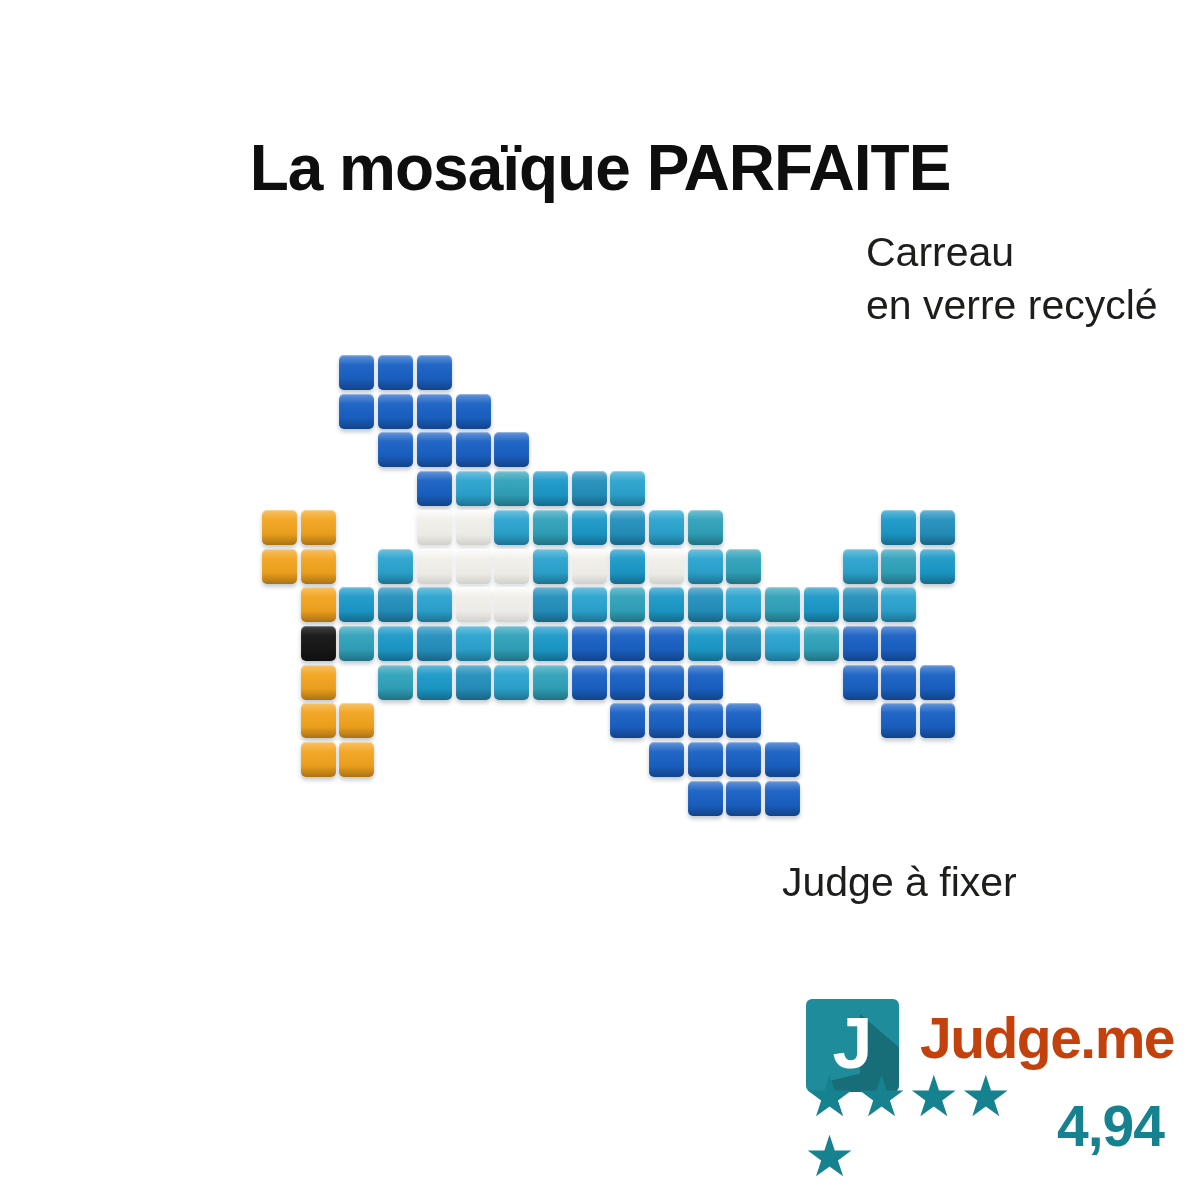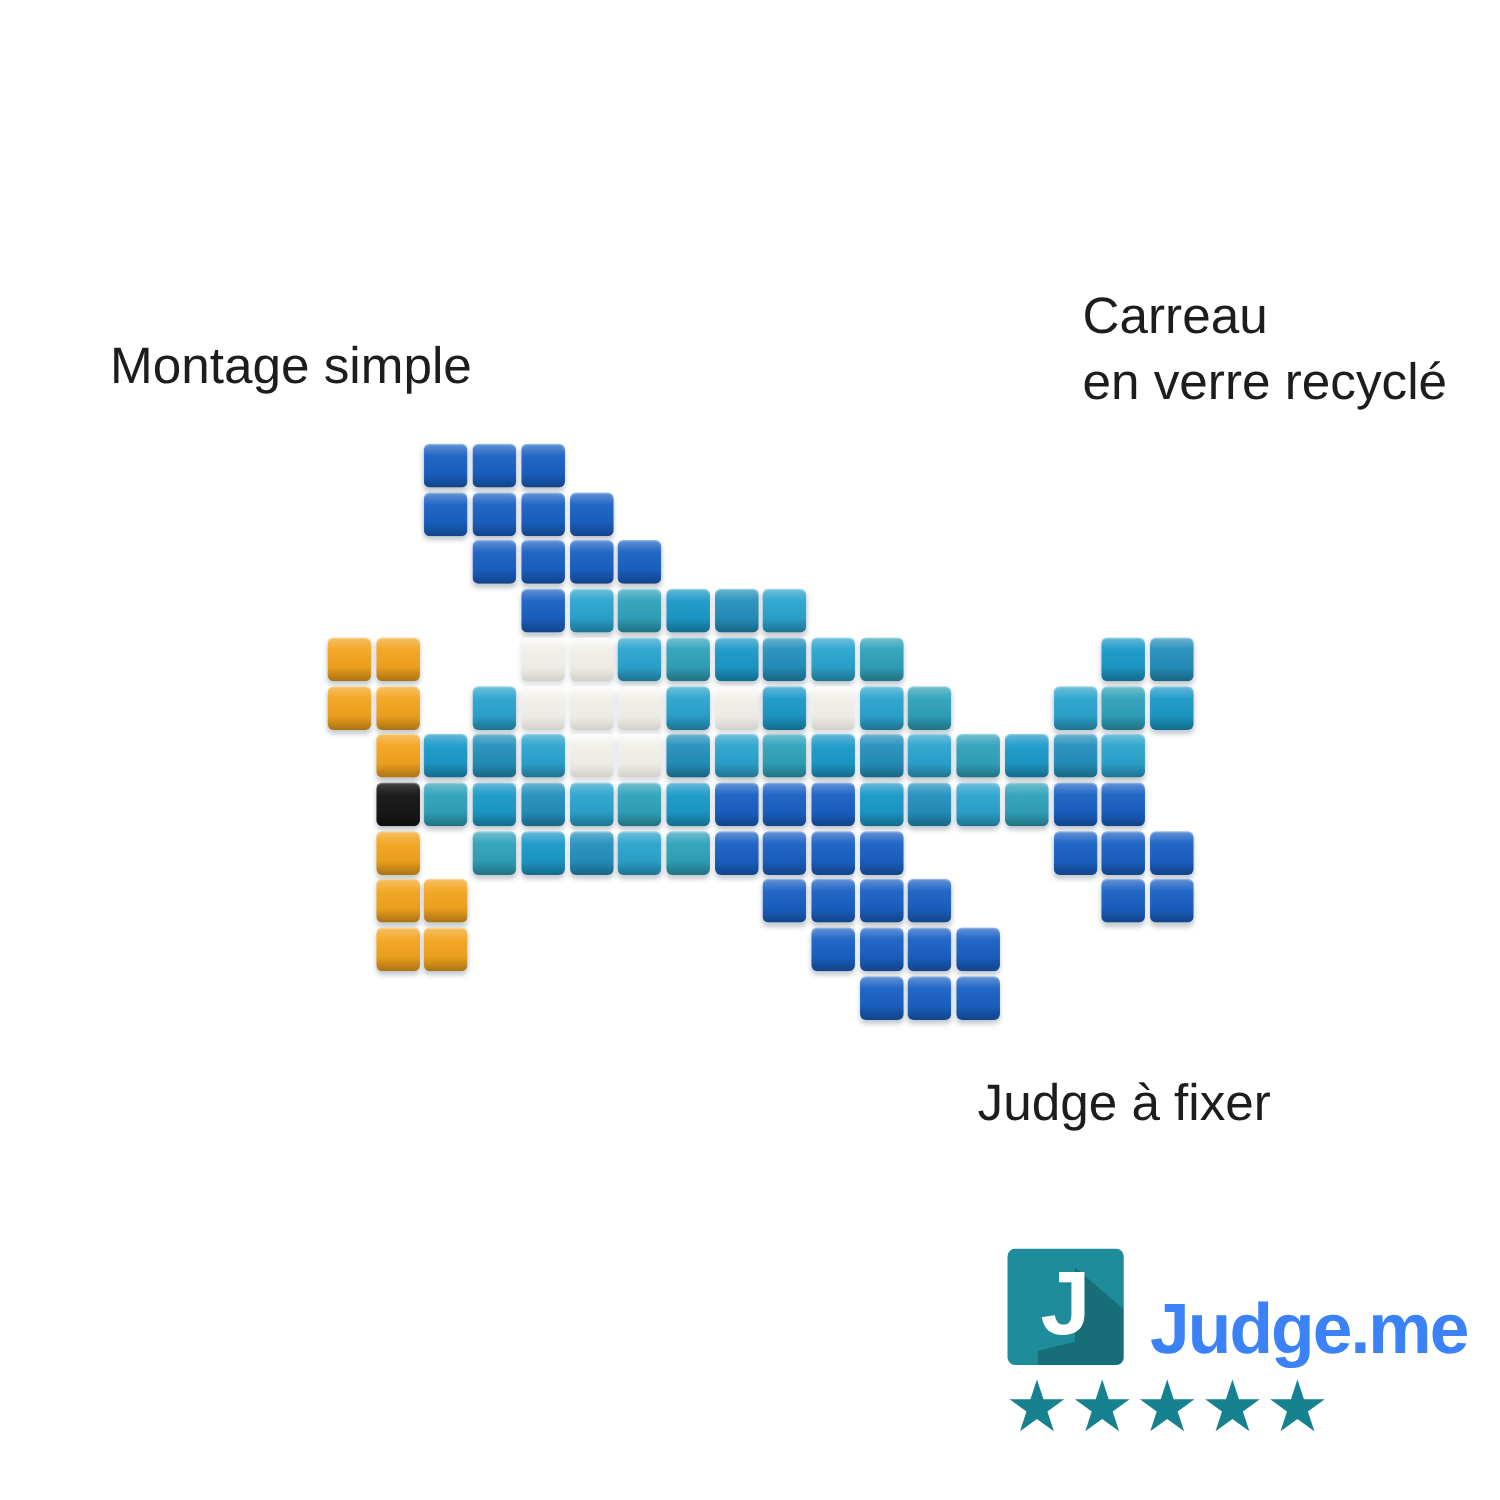--- a/index.html
+++ b/index.html
@@ -56,23 +56,23 @@
   }
   .jm-stars{font-size:57px;letter-spacing:1px;line-height:60px;}
   .jm-stars .star{display:inline-block;}
   .jm-score{font-size:57px;font-weight:800;margin-left:10px;letter-spacing:-1px;}
 </style>
 </head>
 <body>
 
 <div id="canvas">
 
+  <h1 class="title">La mosaïque PARFAITE</h1>
 
   <div class="feature montage">
-    <div>Montage simple</div>
   </div>
 
   <div class="feature carreau">
     <div>Carreau</div>
     <div>en verre recyclé</div>
   </div>
 
   <div class="feature facile">
     <div>Judge à fixer</div>
   </div>
@@ -183,18 +183,19 @@
       <div class="tile t-B" style="background-color: rgb(26, 97, 196); left: 503.1px; top: 387px;"></div>
       <div class="tile t-B" style="background-color: rgb(26, 97, 196); left: 425.7px; top: 425.7px;"></div>
       <div class="tile t-B" style="background-color: rgb(26, 97, 196); left: 464.4px; top: 425.7px;"></div>
       <div class="tile t-B" style="background-color: rgb(26, 97, 196); left: 503.1px; top: 425.7px;"></div>
     </div>
 
   <div class="jm-logo" style="background: rgb(30, 140, 154);">
     <div class="shade"></div>
     <div class="j">J</div>
   </div>
-  <div class="jm-wordmark" style="color: #3b82f6; margin-top: 25px;">Judge.me</div>
+  <div class="jm-wordmark" style="color: #c2410c;">Judge.me</div>
   <div class="jm-rating-row">
     <span class="jm-stars" style="color: rgb(23, 130, 143);"><span class="star">★</span><span class="star">★</span><span class="star">★</span><span class="star">★</span><span class="star">★</span></span>
+    <span class="jm-score" style="color: rgb(23, 130, 143);">4,94</span>
   </div>
 
 </div>
 
 </body></html>

